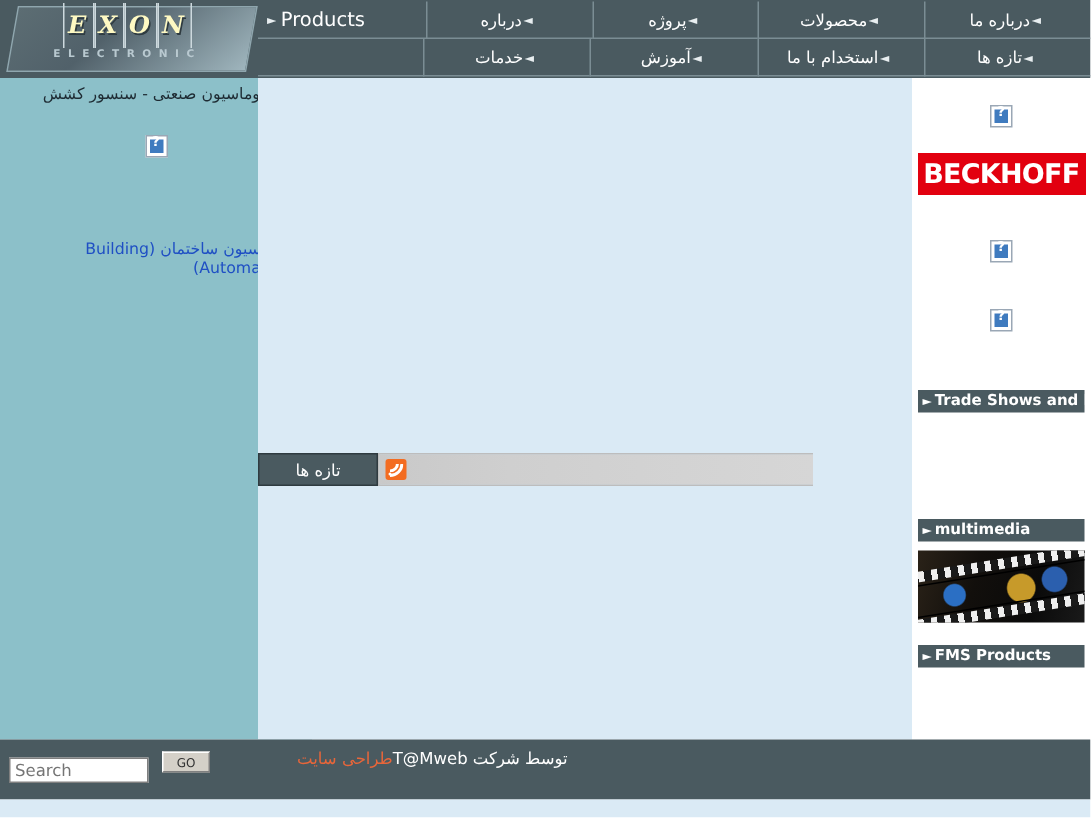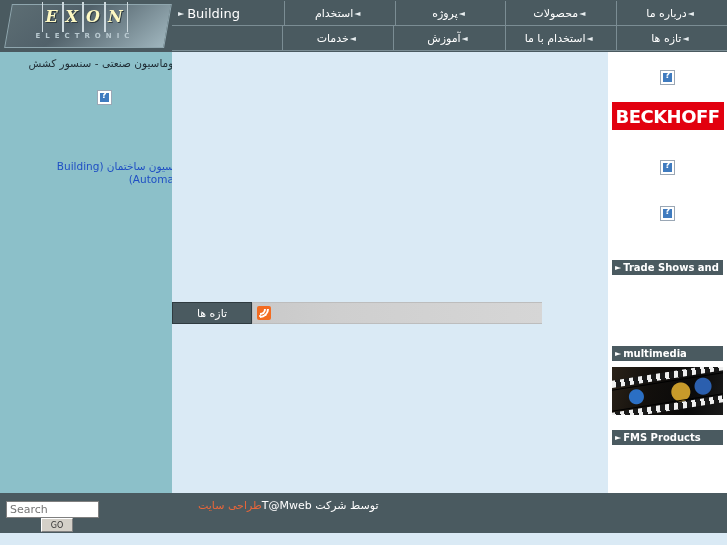--- a/index.html
+++ b/index.html
@@ -330,21 +330,21 @@
     position: absolute;
     left: 0; top: 493px;
     width: 727px;
     height: 40px;
     background: #4a5a60;
   }
   .search-form {
     position: absolute;
     left: 6px; top: 8px;
     display: flex;
-    flex-direction: column;
+    flex-direction: row;
     align-items: center;
     direction: ltr;
   }
   .search-input {
     width: 93px;
     height: 17px;
     border: 1px solid #7f7f7f;
     background: #ffffff;
     font-family: "DejaVu Sans", "Liberation Sans", sans-serif;
     font-size: 11px;
@@ -418,25 +418,25 @@
         <div class="nav-item">
           <span class="arw">◄</span>
           <span>محصولات</span>
         </div>
         <div class="nav-item">
           <span class="arw">◄</span>
           <span>پروژه</span>
         </div>
         <div class="nav-item">
           <span class="arw">◄</span>
-          <span>استخدام</span>
+          <span>درباره</span>
         </div>
         <div class="nav-item english">
           <span class="arw">►</span>
-          <span>Building</span>
+          <span>Products</span>
         </div>
       </div>
 
       <div class="nav-row">
         <div class="nav-item">
           <span class="arw">◄</span>
           <span>تازه ها</span>
         </div>
         <div class="nav-item">
           <span class="arw">◄</span>

